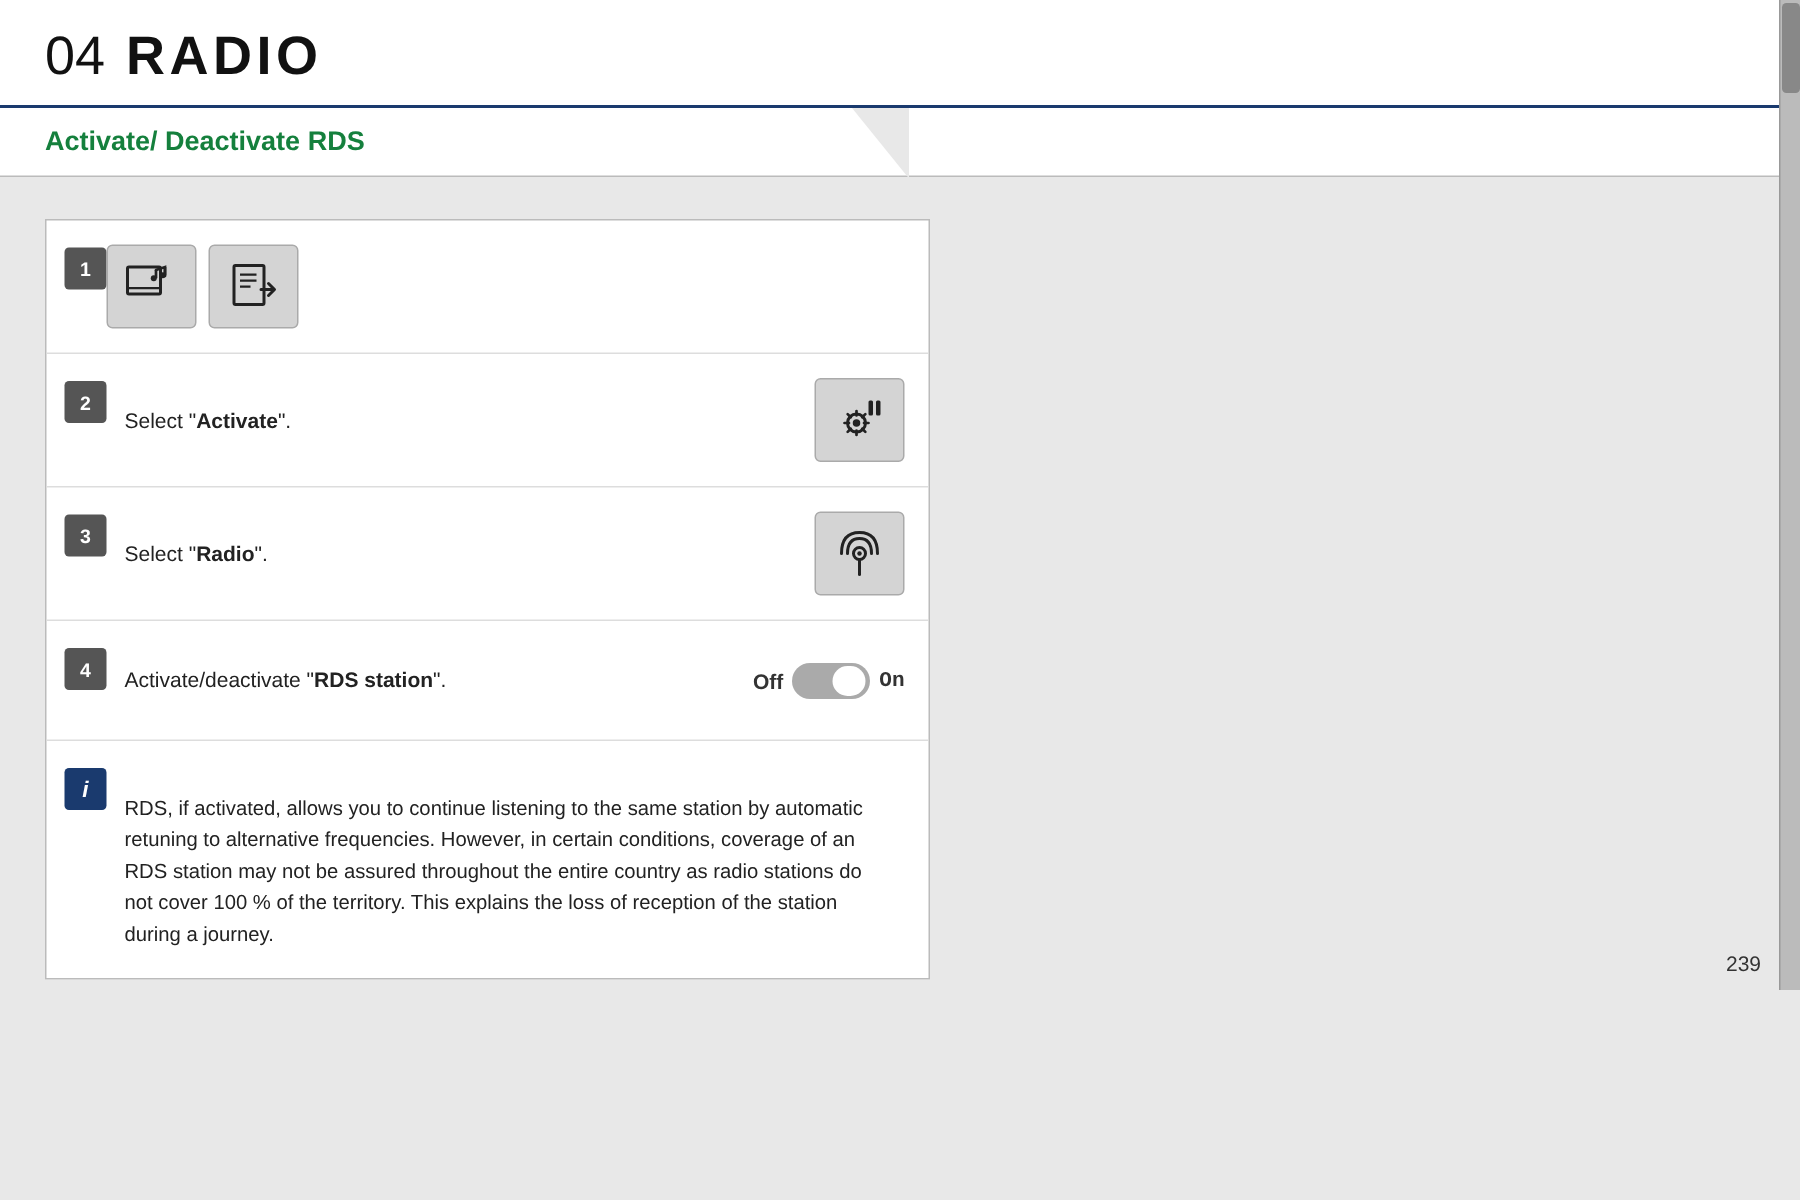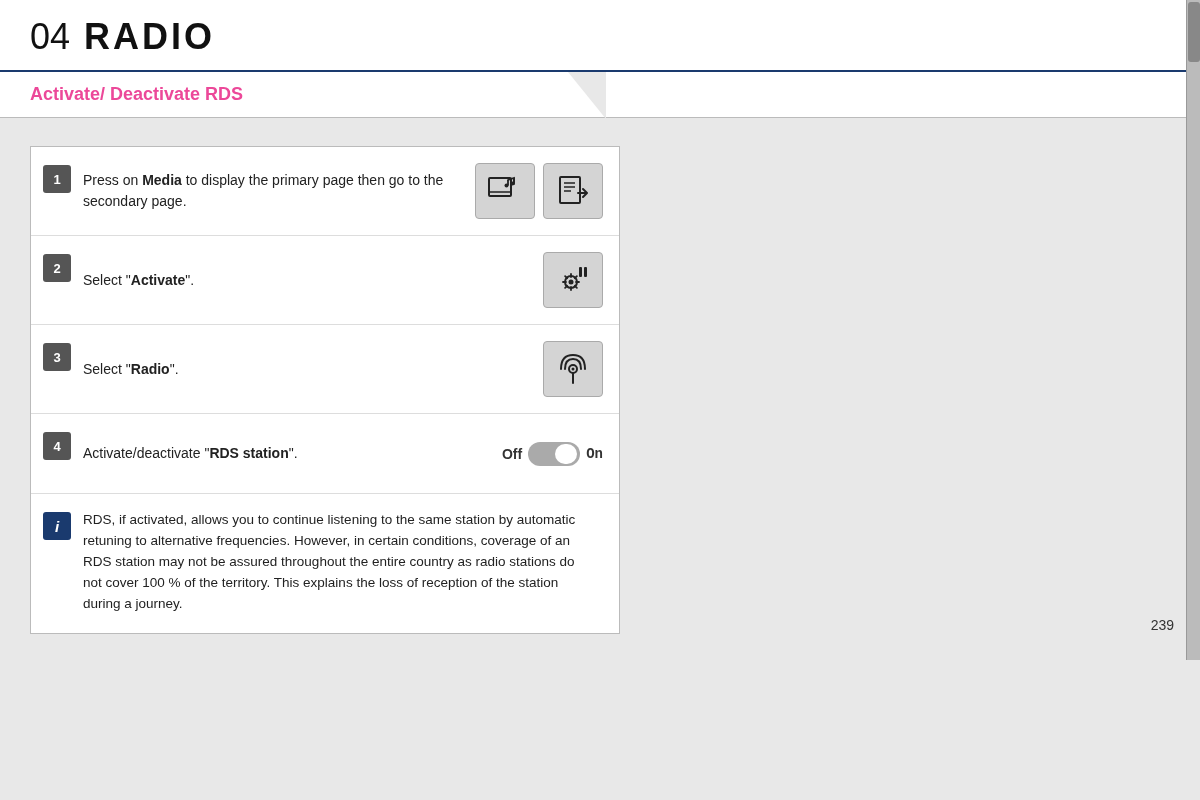--- a/index.html
+++ b/index.html
@@ -145,34 +145,31 @@
   </div>
 
   <div style="background:white; border-bottom:2.5px solid #1a3a6e; padding:0; margin-right:14px;">
     <div style="padding:16px 30px 12px 30px; display:flex; align-items:baseline; gap:0;">
       <span style="font-size:36px; font-weight:400; color:#111; margin-right:14px;">04</span>
       <span style="font-size:36px; font-weight:900; color:#111; letter-spacing:3px;">RADIO</span>
     </div>
   </div>
 
   <div style="background:white; padding:12px 30px; border-bottom:1px solid #bbb; margin-right:14px; display:flex; align-items:center; position:relative;">
-    <span style="font-size:18px; font-weight:700; color:#ec4899;">Activate/ Deactivate RDS</span>
+    <span style="font-size:18px; font-weight:700; color:#15803d;">Activate/ Deactivate RDS</span>
 
     <div style="position:absolute; right:580px; top:0; width:0; height:0; border-left:38px solid transparent; border-top:47px solid #e8e8e8;"></div>
   </div>
 
   <div style="padding:28px 30px 20px 30px; margin-right:14px;">
 
     <div style="background:white; border:1px solid #bbb; width:590px;">
 
       <div class="step-row">
         <div class="step-number">1</div>
-        <div class="step-content">
-          Press on <span class="bold">Media</span> to display the primary page then go to the secondary page.
-        </div>
         <div class="step-icons">
 
           <div class="icon-btn">
             <svg width="38" height="38" viewBox="0 0 38 38" fill="none" xmlns="http://www.w3.org/2000/svg">
 
               <rect x="3" y="6" width="22" height="18" rx="1" stroke="#222" stroke-width="2" fill="none"></rect>
               <line x1="3" y1="20" x2="25" y2="20" stroke="#222" stroke-width="1.5"></line>
 
               <path d="M22 8 L28 6 L28 12" stroke="#222" stroke-width="1.8" fill="none" stroke-linecap="round"></path>
               <circle cx="20.5" cy="13.5" r="2" fill="#222"></circle>
@@ -249,24 +246,24 @@
             <div class="toggle-track">
               <div class="toggle-thumb"></div>
             </div>
             <span style="font-weight:bold; font-size:14px;font-family:Liberation Mono, monospace;">On</span>
           </div>
         </div>
       </div>
 
       <div class="step-row" style="align-items:flex-start; padding:16px 16px 18px 12px;">
         <div class="step-info-icon">i</div>
-        <div class="step-content" style="font-size:13.5px; line-height:1.55;">
+        <div class="step-content" style="font-size:13.5px; line-height:1.55;margin-top:19px;">
           RDS, if activated, allows you to continue listening to the same station by automatic retuning to alternative frequencies. However, in certain conditions, coverage of an RDS station may not be assured throughout the entire country as radio stations do not cover 100 % of the territory. This explains the loss of reception of the station during a journey.
         </div>
       </div>
 
     </div>
 
   </div>
 
-  <div style="position:absolute; bottom:27px; right:26px; font-size:14px; color:#333;margin-top:20px;">239</div>
+  <div style="position:absolute; bottom:10px; right:26px; font-size:14px; color:#333;margin-top:20px;">239</div>
 
 </div>
 
 </body></html>

